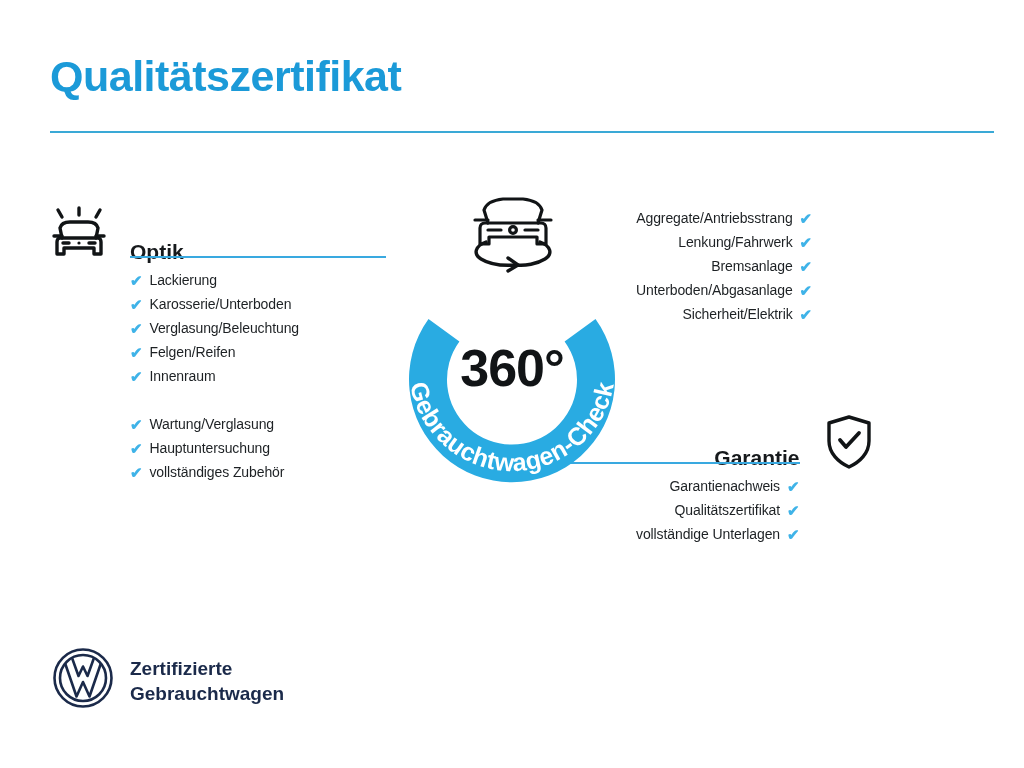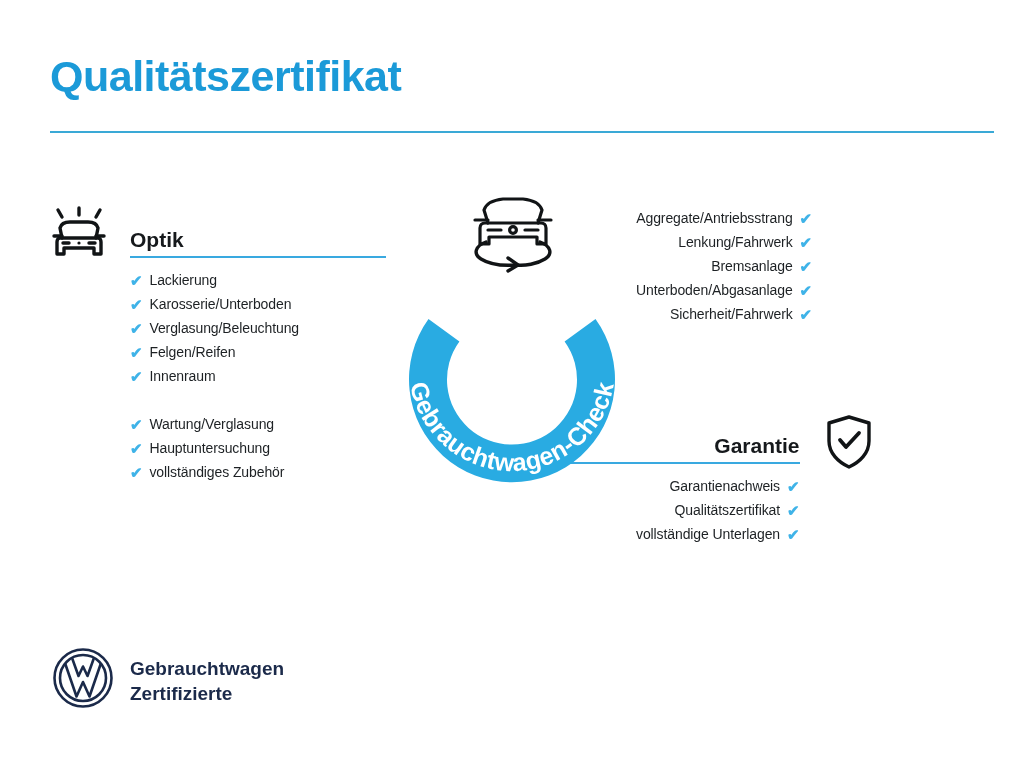--- a/index.html
+++ b/index.html
@@ -52,21 +52,21 @@
   .sec-wartung  { left: 46px;  top: 412px; }
   .sec-technik  { left: 636px; top: 206px; }
   .sec-garantie { left: 636px; top: 412px; }
 
   .sec-head {
     position: relative;
     height: 62px;
   }
   .sec-title {
     position: absolute;
-    bottom: 16px;
+    bottom: 4px;
     font-size: 21px;
     font-weight: bold;
     color: #16191c;
     white-space: nowrap;
   }
   .left .sec-title  { left: 84px; }
   .right .sec-title { right: 82px; }
 
   .sec-rule {
     position: absolute;
@@ -248,21 +248,21 @@
         </li>
       <li>
           <span>Bremsanlage</span>
           <span class="check">✔</span>
         </li>
       <li>
           <span>Unterboden/Abgasanlage</span>
           <span class="check">✔</span>
         </li>
       <li>
-          <span>Sicherheit/Fahrwerk</span>
+          <span>Sicherheit/Elektrik</span>
           <span class="check">✔</span>
         </li>
     </ul>
   </div>
 
   <div class="section right sec-garantie">
     <div class="sec-head">
       <div class="sec-icon">
         <svg viewBox="0 0 66 60" fill="none" stroke="#111416" stroke-width="3.4" stroke-linecap="round" stroke-linejoin="round">
           <path d="M33 5 L53 11 L53 29 C53 41 44 50 33 55 C22 50 13 41 13 29 L13 11 Z"></path>
@@ -296,20 +296,21 @@
 
       <path d="M 50.5 63
                A 103 103 0 1 0 217.5 63
                L 186.6 85.4
                A 65 65 0 1 1 81.4 85.4
                Z" fill="#29ABE2" stroke="none"></path>
       <text font-family="'Liberation Sans', sans-serif" font-size="25" font-weight="bold" fill="#ffffff" letter-spacing="0.2">
         <textPath href="#arcpath" startOffset="50%" text-anchor="middle">Gebrauchtwagen-Check</textPath>
       </text>
     </svg>
+    <div class="badge-num">360°</div>
     <div class="badge-car">
       <svg viewBox="0 0 104 82" fill="none" stroke="#111416" stroke-width="3.2" stroke-linecap="round" stroke-linejoin="round">
         <path d="M27 29 L23 16 C25 10 32 6 42 5 L62 5 C72 6 79 10 81 16 L77 29"></path>
         <path d="M24 29 C21 29 19 31 19 34 L19 50 L28 50 L28 43 L76 43 L76 50 L85 50 L85 34 C85 31 83 29 80 29 Z"></path>
         <path d="M14 26 L27 26"></path>
         <path d="M77 26 L90 26"></path>
         <path d="M27 36 L40 36"></path>
         <path d="M64 36 L77 36"></path>
         <circle cx="52" cy="36" r="3.4"></circle>
         <path d="M25 48 C14 52 12 60 20 65 C28 70 42 72 55 71" stroke-width="3.4"></path>
@@ -321,17 +322,17 @@
 
   <div class="vw-logo">
     <svg viewBox="0 0 62 62" fill="none" stroke="#1b2a4a" stroke-width="2.6" stroke-linejoin="round" stroke-linecap="round">
       <circle cx="31" cy="31" r="28.5"></circle>
       <circle cx="31" cy="31" r="23"></circle>
       <path d="M20.5 12.2 L26.5 29 L31 19.5 L35.5 29 L41.5 12.2
                M13.5 17.5 L24.5 49.5 L31 35 L37.5 49.5 L48.5 17.5"></path>
     </svg>
   </div>
   <div class="vw-text">
+    <div>Zertifizierte</div>
     <div>Gebrauchtwagen</div>
-    <div>Zertifizierte</div>
   </div>
 
 </div>
 
 </body></html>

